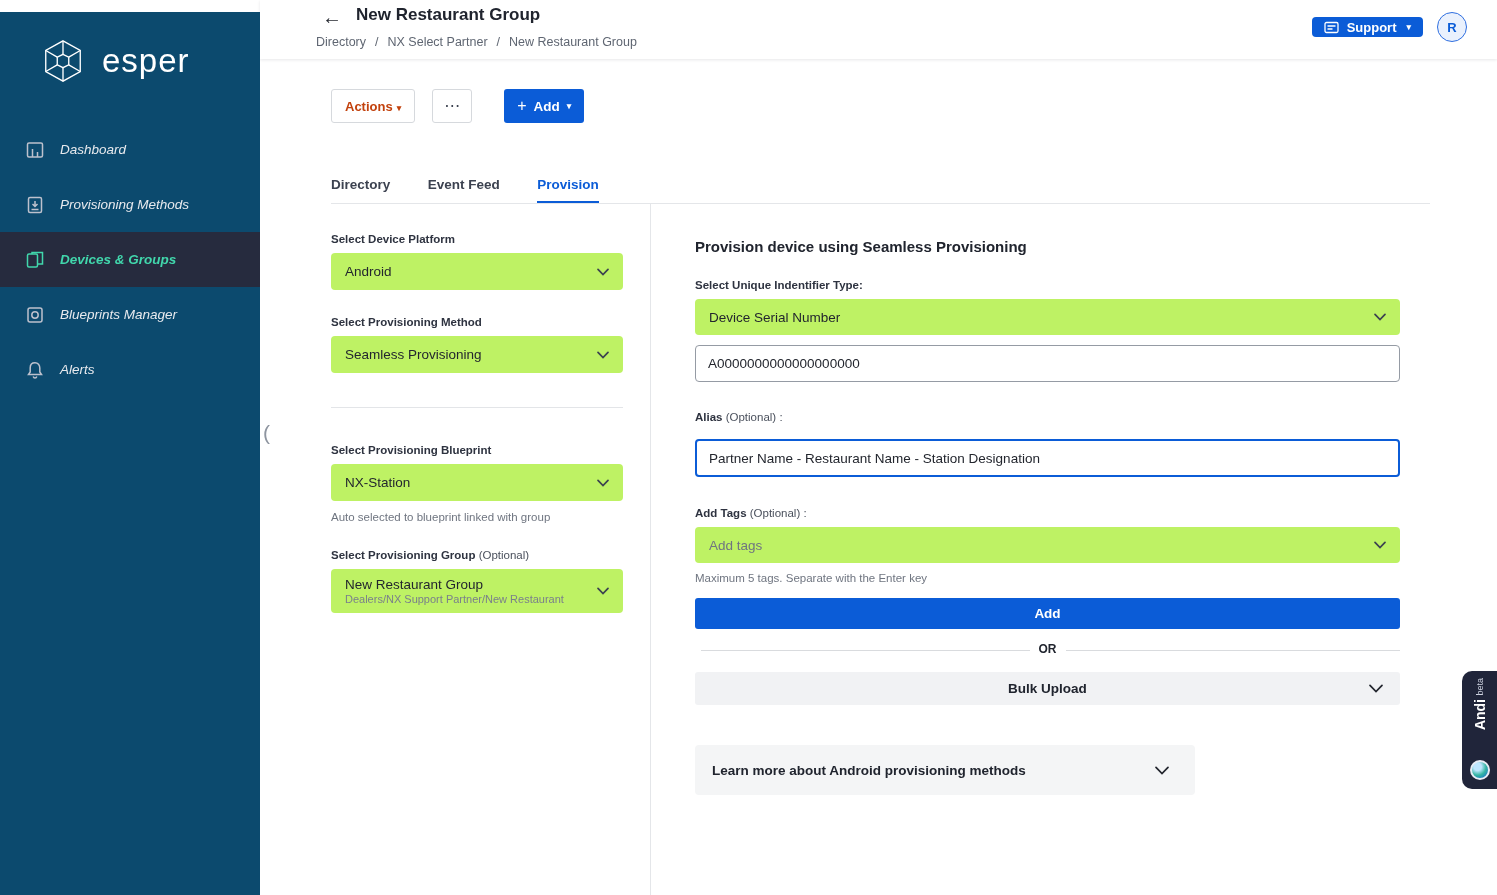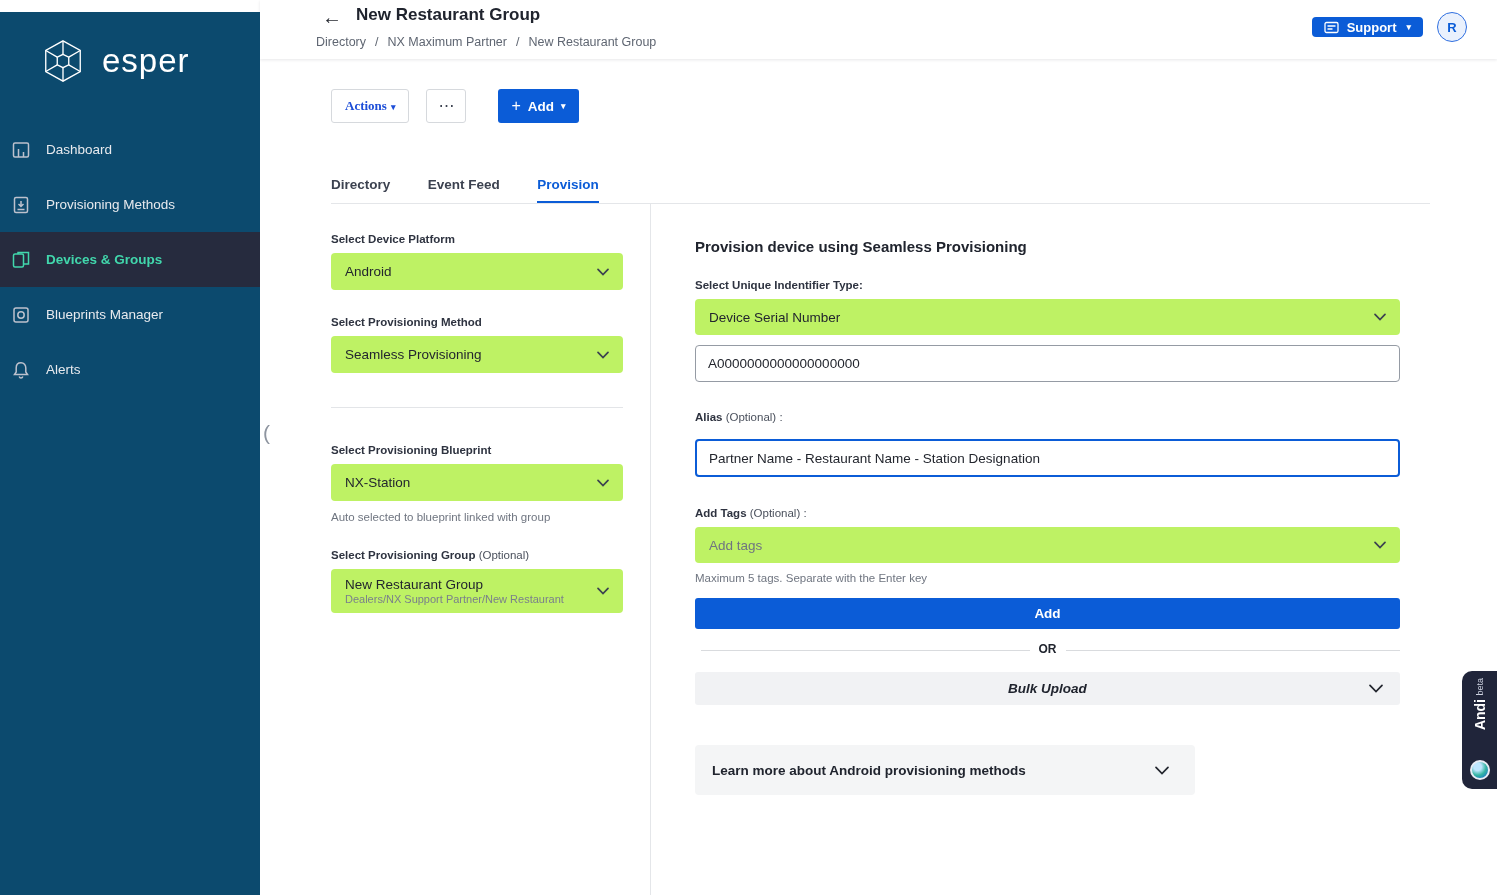--- a/index.html
+++ b/index.html
@@ -13,22 +13,22 @@
   
   .sidebar {
     position:absolute; left:0; top:12px; width:260px; height:895px;
     background:#0c4a6e; z-index:10;
   }
   .logo-row { display:flex; align-items:center; gap:16px; padding:26px 0 0 40px; }
   .logo-mark { width:46px; height:46px; flex:0 0 auto; }
   .logo-text { color:#ffffff; font-size:33px; font-weight:400; letter-spacing:1px; }
   .nav { margin-top:38px; }
   .nav-item {
-    display:flex; align-items:center; gap:15px; height:55px; padding-left:11px;
-    color:#e8eaee; font-size:13.5px; font-weight:500; cursor:pointer;
+    display:flex; align-items:center; gap:15px; height:55px; padding-left:25px;
+    color:#e8eaee; font-size:13.5px; font-weight:500; cursor:pointer;font-style:italic;
   }
   .nav-item .nav-ic { width:20px; height:20px; color:#bdc1cd; flex:0 0 auto; }
   .nav-item.active { background:#262b3e; color:#41d7ac; font-weight:700; }
   .nav-item.active .nav-ic { color:#41d7ac; }
 
   .collapse-handle {
     position:absolute; left:263px; top:422px; z-index:11;
     color:#8e95a0; font-size:21px; font-weight:400; cursor:pointer; line-height:1;
   }
 
@@ -63,21 +63,21 @@
 
   .content { position:relative; padding:0 67px 0 71px; }
 
   
   .summary-row { display:flex; justify-content:space-between; align-items:flex-start; margin-top:29px; }
   .summary-text { font-size:13.5px; font-weight:600; color:#23262e; }
   .show-more { display:inline-block; margin-top:7px; font-size:12px; font-weight:600; color:#0b5cd7; cursor:pointer; }
   .summary-actions { display:flex; align-items:center; margin-top:1px; }
   .actions-btn {
     height:34px; padding:0 13px; background:#fff; border:1px solid #d6d9dd; border-radius:3px;
-    color:#1d4ed8; font-size:13px; font-weight:600; cursor:default; font-family:Liberation Serif, serif;
+    color:#c2410c; font-size:13px; font-weight:600; cursor:default; font-family:Liberation Sans, sans-serif;
   }
   .actions-btn .caret { font-size:9px; margin-left:4px; }
   .ellipsis-btn {
     height:34px; width:40px; margin-left:17px; background:#fff; border:1px solid #d6d9dd; border-radius:3px;
     color:#3c4250; font-size:16px; cursor:pointer; font-family:inherit; line-height:30px;
   }
   .add-btn {
     height:34px; padding:0 13px; margin-left:32px; background:#0b5cd7; border:none; border-radius:3px;
     color:#fff; font-size:13.5px; font-weight:700; cursor:pointer; font-family:inherit;
     display:flex; align-items:center; gap:7px;
@@ -136,21 +136,21 @@
     color:#fff; font-size:13.5px; font-weight:700; cursor:pointer; font-family:inherit;
   }
   .or-divider { position:relative; width:705px; margin:13px 0 14px 0; height:16px; }
   .or-divider .line { position:absolute; left:6px; right:0; top:8px; height:1px; background:#d9dbde; }
   .or-divider .or-label {
     position:absolute; left:50%; transform:translateX(-50%); top:0;
     background:#fff; padding:0 9px; font-size:12px; font-weight:600; color:#20242e;
   }
   .bulk-bar {
     position:relative; width:705px; height:33px; background:#f1f2f4; border-radius:3px;
-    display:flex; align-items:center; justify-content:center; cursor:pointer;font-style:italic;
+    display:flex; align-items:center; justify-content:center; cursor:pointer;
   }
   .bulk-bar .bulk-text { font-size:13.5px; font-weight:700; color:#20242e; }
   .bulk-bar .chev { position:absolute; right:17px; width:14px; height:9px; color:#23262e; }
   .learn-panel {
     position:relative; width:500px; height:50px; margin-top:40px; background:#f4f5f6; border-radius:4px;
     display:flex; align-items:center; padding:0 17px; cursor:pointer;
   }
   .learn-panel .learn-text { font-size:13.5px; font-weight:700; color:#20242e; }
   .learn-panel .chev { position:absolute; right:26px; width:14px; height:9px; color:#23262e; }
 
@@ -228,21 +228,21 @@
 <span class="collapse-handle">(</span>
 
 <div class="main">
 
   <div class="header">
     <button class="back-btn">←</button>
     <div class="page-title">New Restaurant Group</div>
     <div class="breadcrumb">
       <span class="crumb">Directory</span>
       <span class="sep">/</span>
-      <span class="crumb">NX Maximum Partner</span>
+      <span class="crumb">NX Select Partner</span>
       <span class="sep">/</span>
       <span class="crumb">New Restaurant Group</span>
     </div>
     <div class="header-right">
       <button class="support-btn">
         <svg class="sup-ic" viewBox="0 0 15 13" fill="none" stroke="#ffffff" stroke-width="1.3">
             <rect x="1" y="1.5" width="13" height="10" rx="1.5"></rect>
             <path d="M3.5 5 H11.5 M3.5 8 H8.5"></path>
           </svg>
         <span>Support</span>

